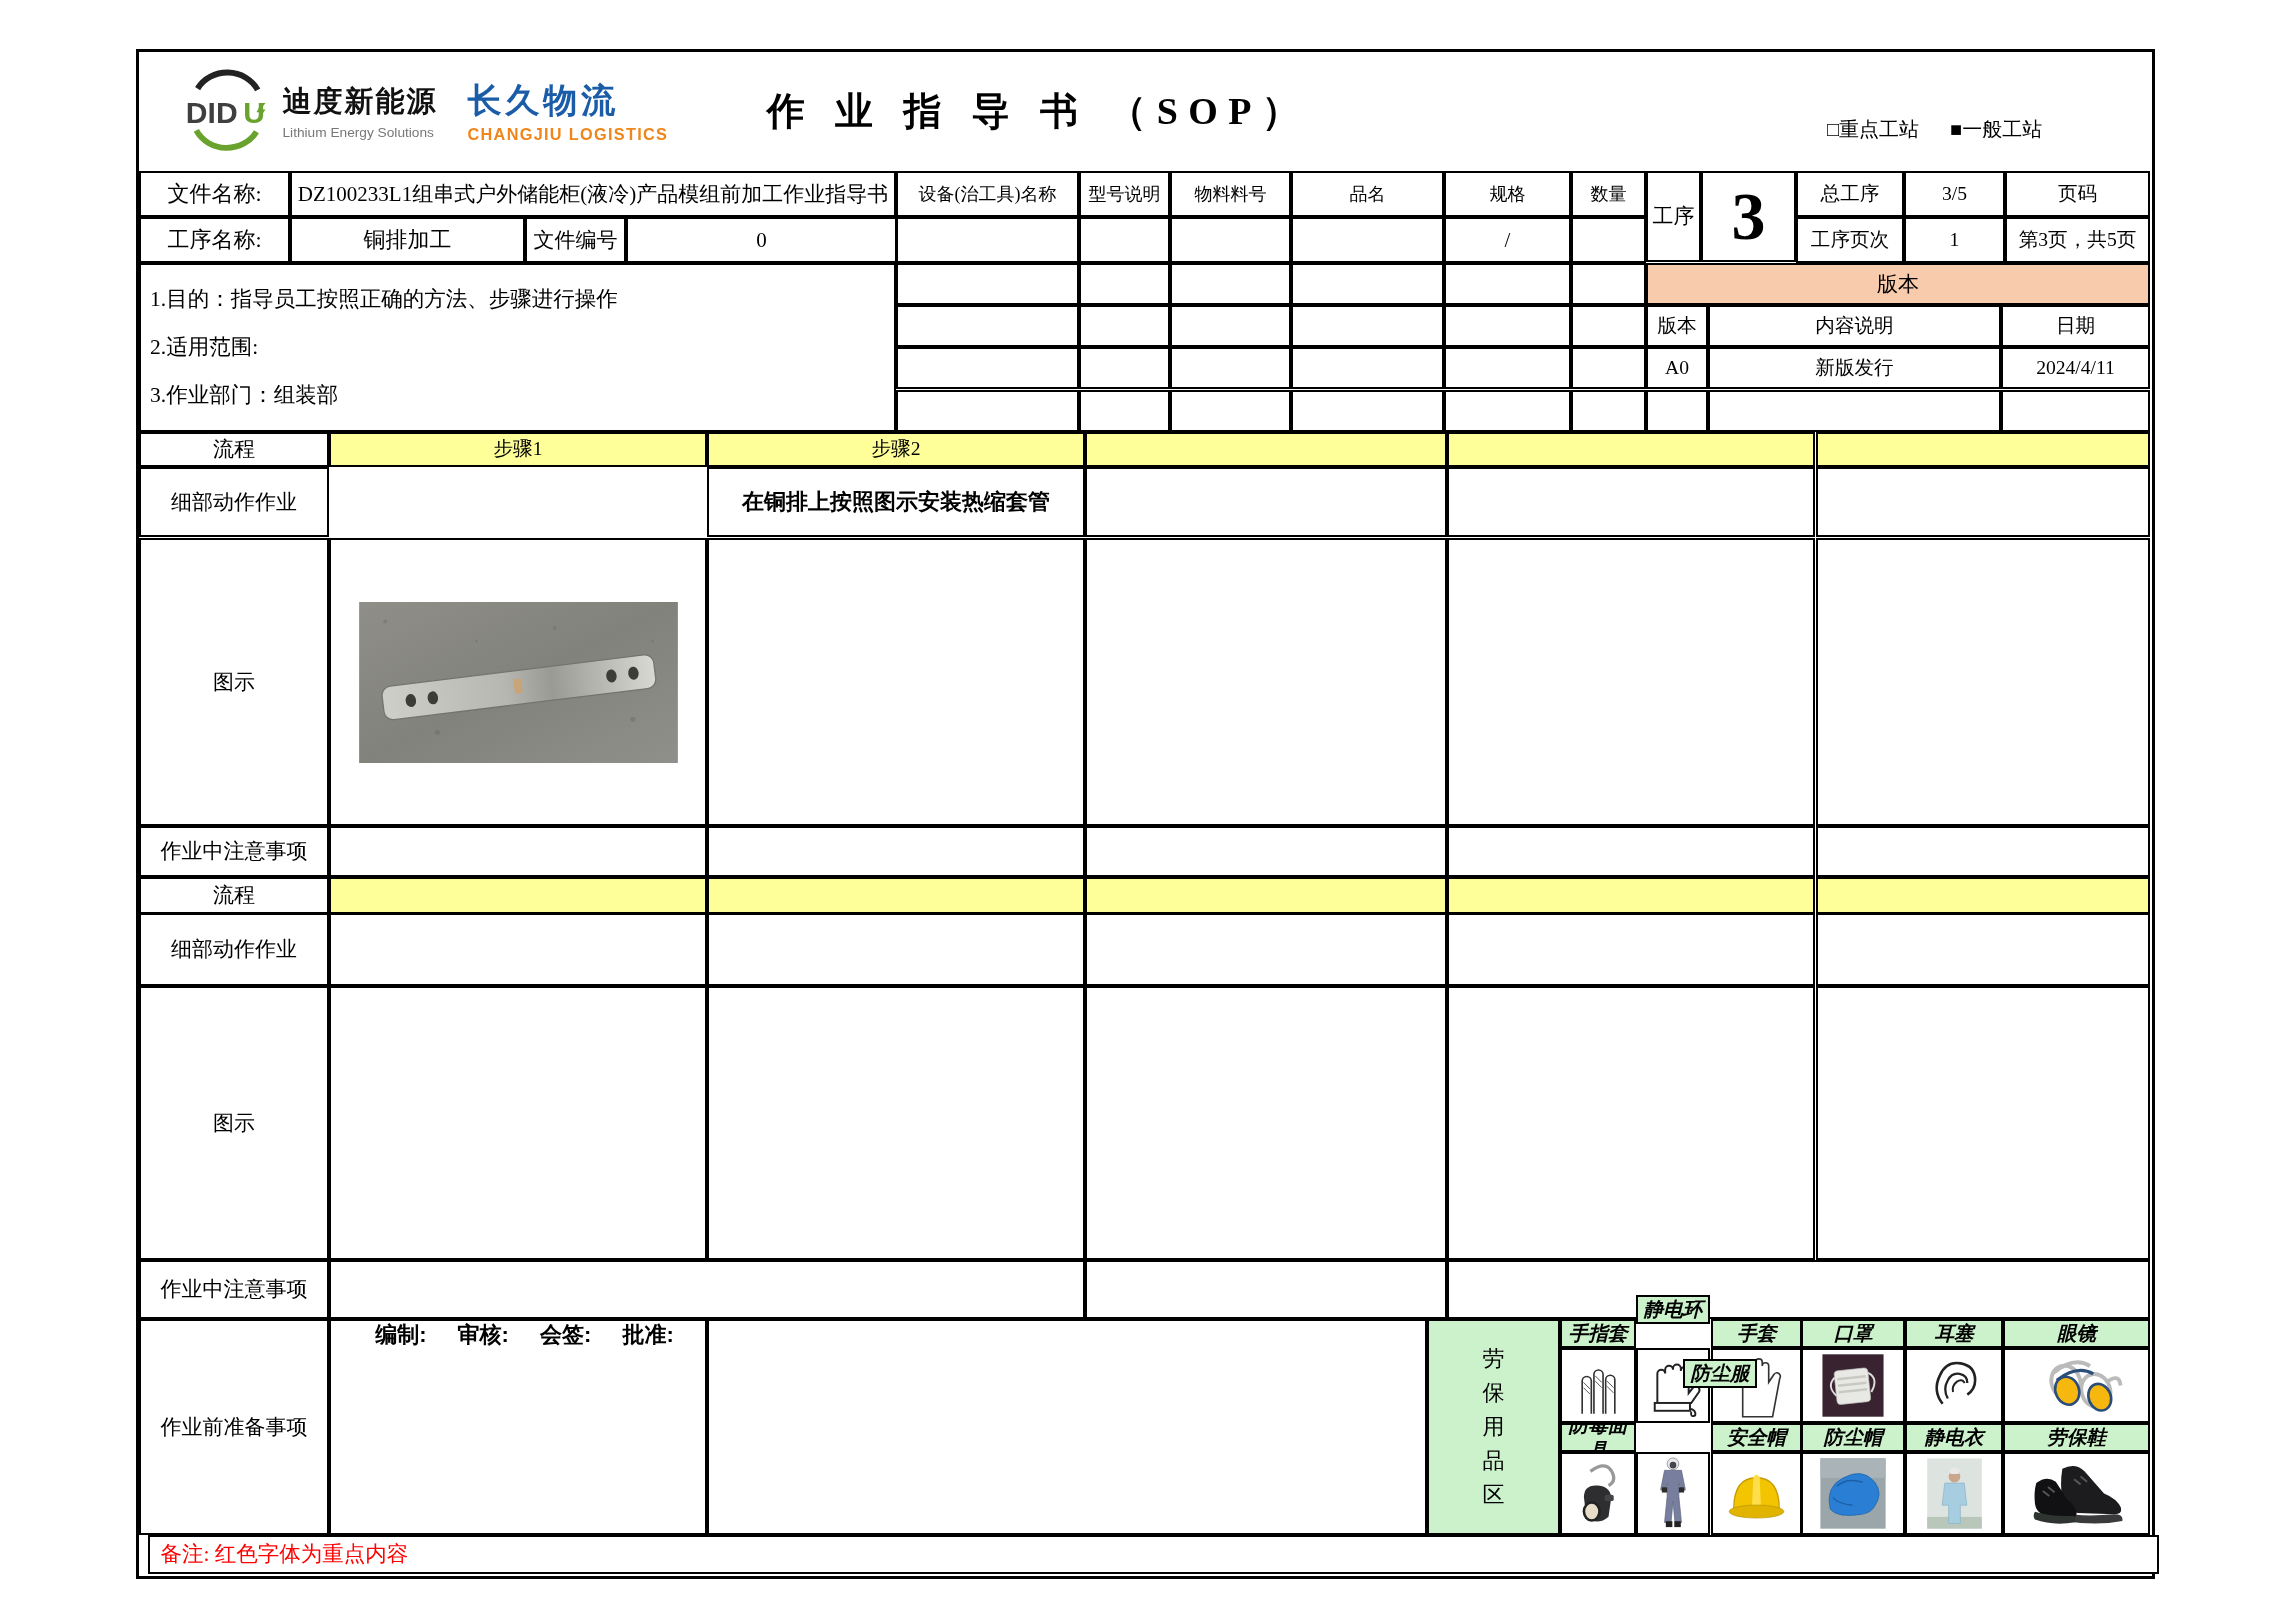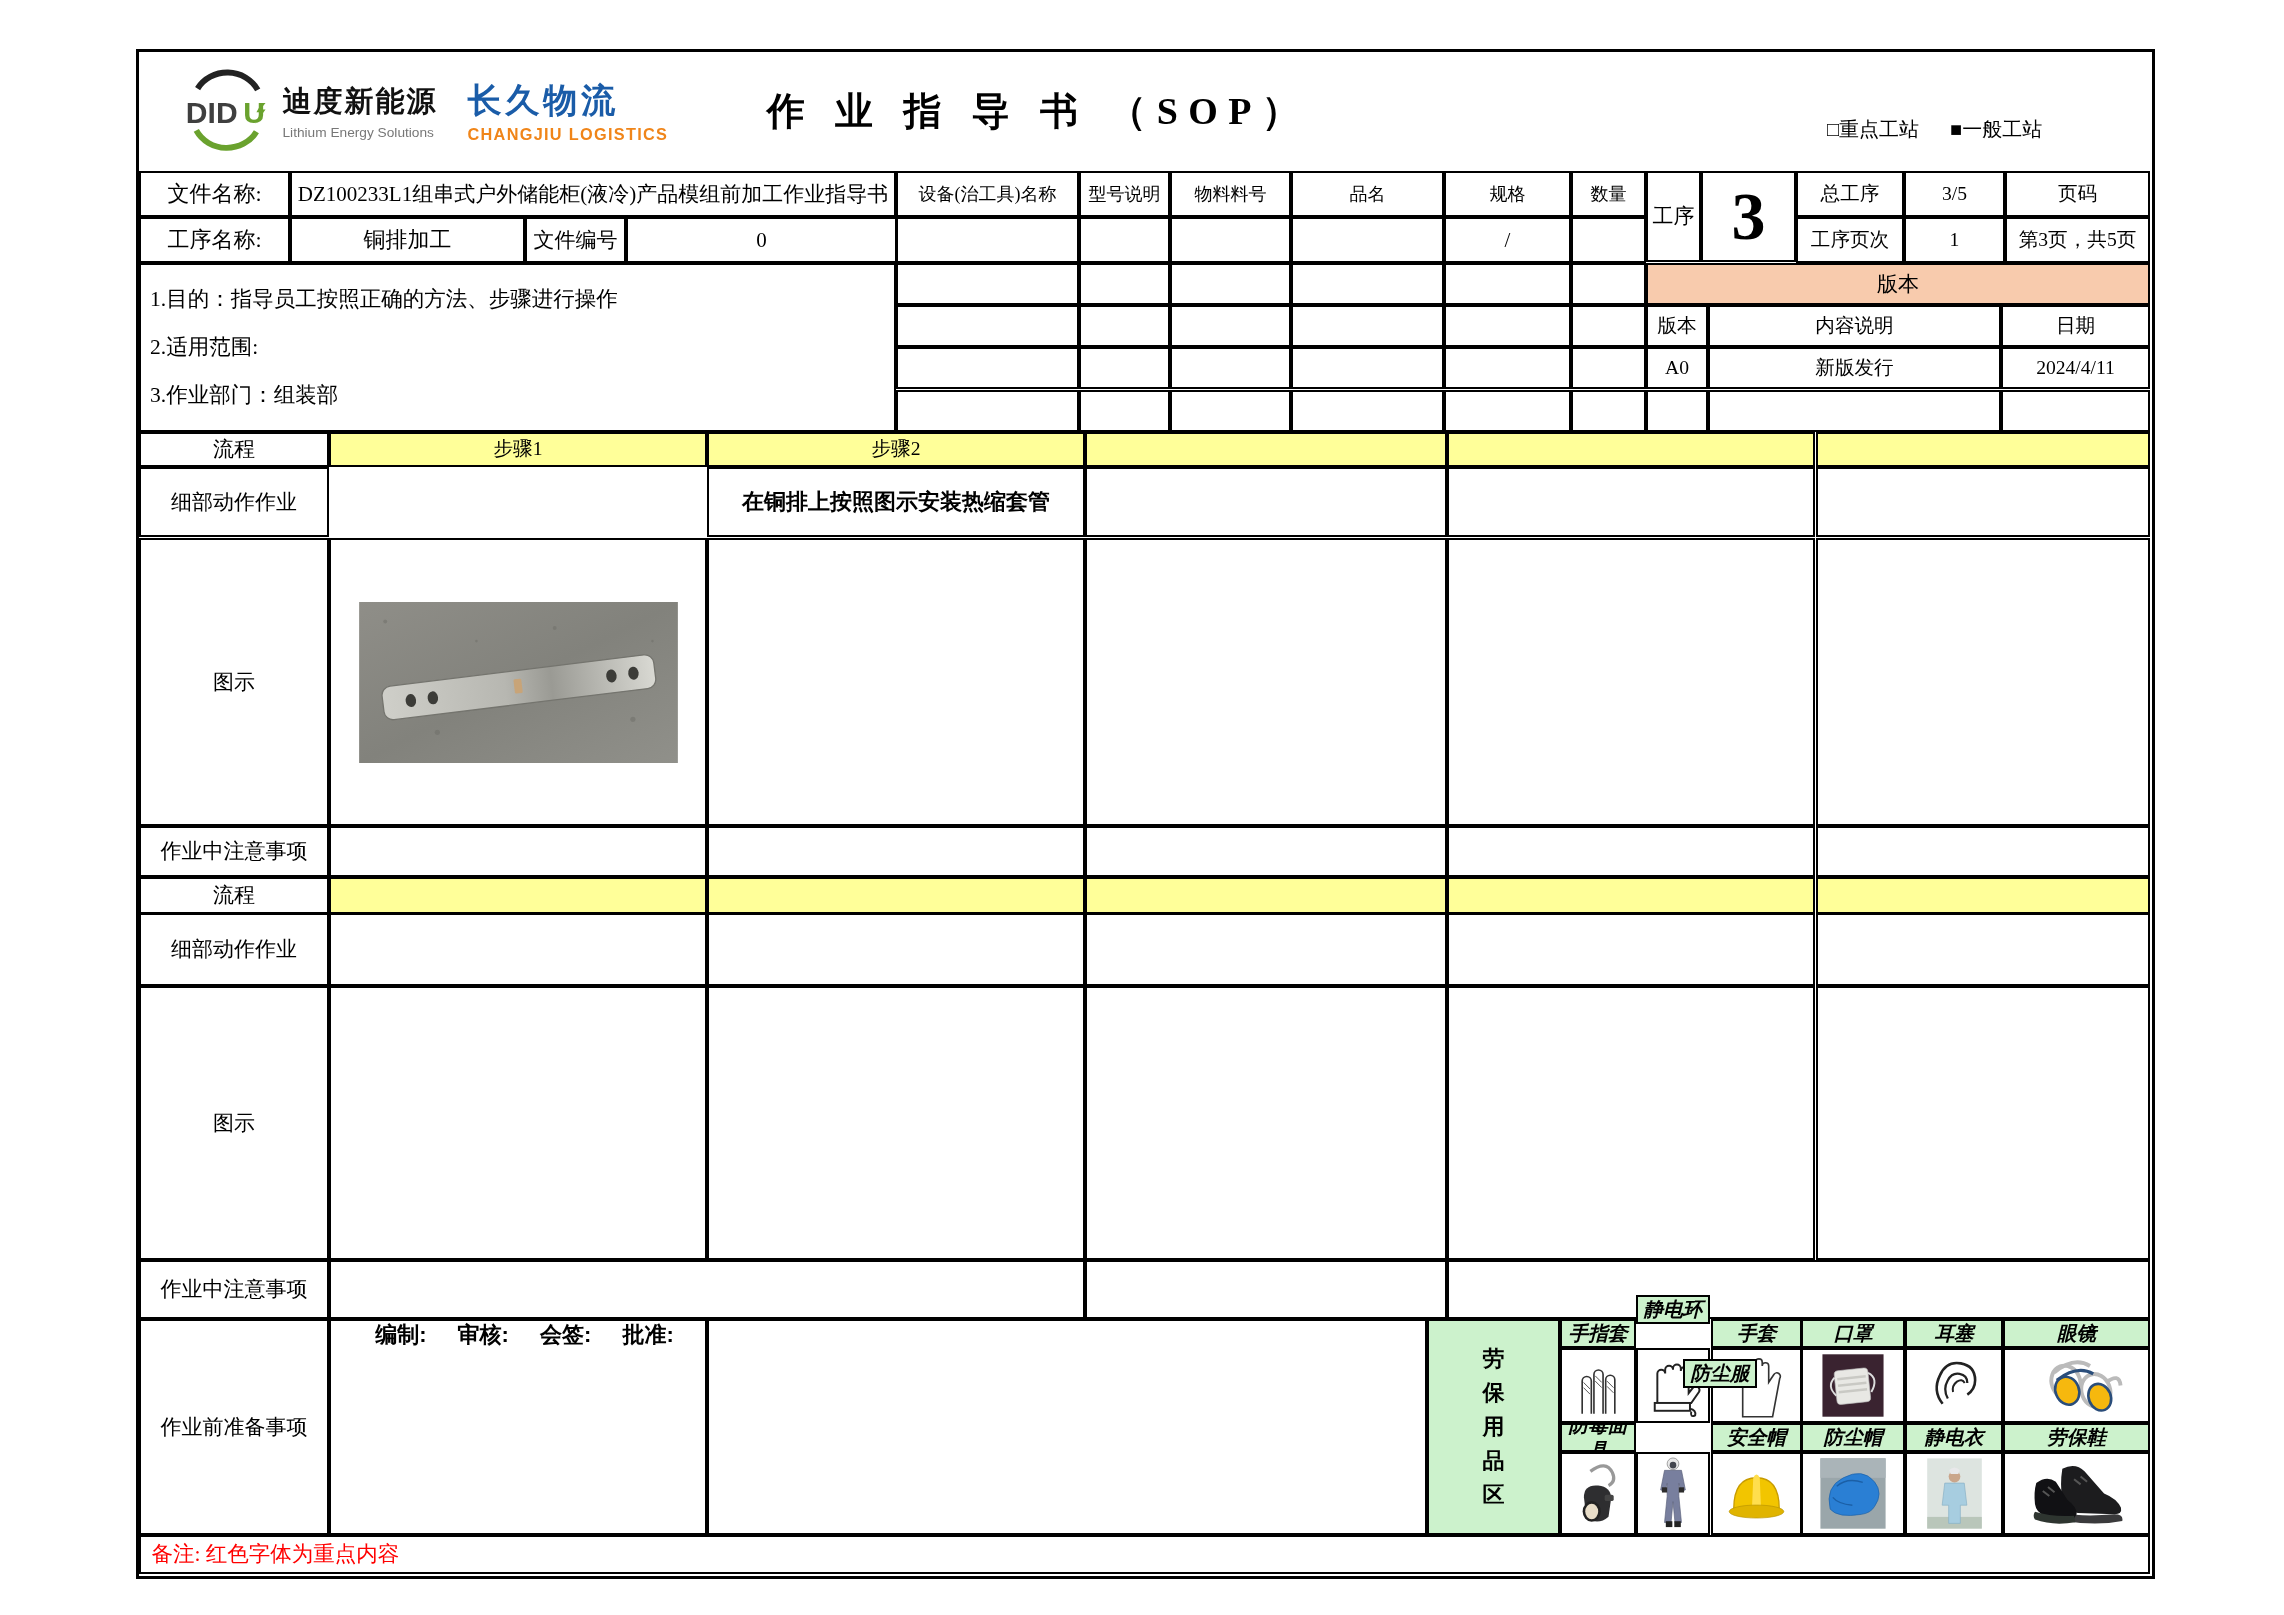--- a/index.html
+++ b/index.html
@@ -26,21 +26,21 @@
   .title{position:absolute;left:619px;top:25px;width:561px;height:68px;
          display:flex;align-items:center;justify-content:center;
          font-size:38px;font-weight:bold;letter-spacing:10.4px;white-space:nowrap;}
   .station{position:absolute;left:1688px;top:64px;width:313px;font-size:20px;white-space:nowrap;}
   .station span{margin-right:26px;}
   .purpose{flex-direction:column;align-items:flex-start;justify-content:space-evenly;
            padding-left:9px;font-size:21.5px;text-align:left;}
   .signbox{align-items:flex-start;justify-content:space-evenly;
            padding-left:13px;font-weight:bold;font-size:22px;
            font-family:"Liberation Sans","DejaVu Sans",sans-serif;text-align:left;}
-  .vtext{width:100%;max-width:26px;word-break:break-all;line-height:1.55;font-size:22px;font-weight:bold;
+  .vtext{width:100%;max-width:26px;word-break:break-all;line-height:1.55;font-size:22px;font-weight:normal;
          font-family:"Liberation Sans","DejaVu Sans",sans-serif;}
   .big3{font-size:68px;font-weight:bold;}
   .ppehead{font-weight:bold;font-family:"Liberation Sans","DejaVu Sans",sans-serif;font-size:19.6px;font-style:italic;}
   .remark-cell{justify-content:flex-start;text-align:left;padding-left:10.4px;
                color:#FF0000;font-size:21.5px;}
   svg{display:block;}
 </style>
 </head>
 <body>
 
@@ -368,17 +368,17 @@
     <div class="c" style="left:1864px;top:1400px;width:147px;height:83px;">
       <svg width="108" height="73" viewBox="0 0 165 112">
         <path d="M60 18 q20 -10 34 4 l30 34 q20 8 26 22 q2 10 -10 10 l-56 -2 q-20 -2 -24 -20 q-4 -24 0 -48 z" fill="#1c1c1e"></path>
         <path d="M60 86 q30 6 80 2 q14 0 12 10 q-40 8 -88 0 q-8 -4 -4 -12 z" fill="#3a3a3c"></path>
         <path d="M20 40 q16 -12 30 -2 l18 28 q14 10 14 22 l-4 6 l-44 -4 q-14 -4 -16 -18 q-2 -18 2 -32 z" fill="#111114"></path>
         <path d="M18 84 q26 8 60 6 l2 10 q-34 6 -62 -4 q-4 -6 0 -12 z" fill="#2e3530"></path>
         <path d="M78 34 l10 8 M88 30 l10 8 M30 52 l10 8 M38 46 l10 8" stroke="#555" stroke-width="3"></path>
       </svg>
     </div>
 
-    <div class="c remark-cell" style="left:0;top:1483px;width:2011px;height:39px;">备注: 红色字体为重点内容</div>
+    <div class="c remark-cell" style="left:9px;top:1483px;width:2011px;height:39px;">备注: 红色字体为重点内容</div>
 
   </div>
 </div>
 
 
 </body></html>

